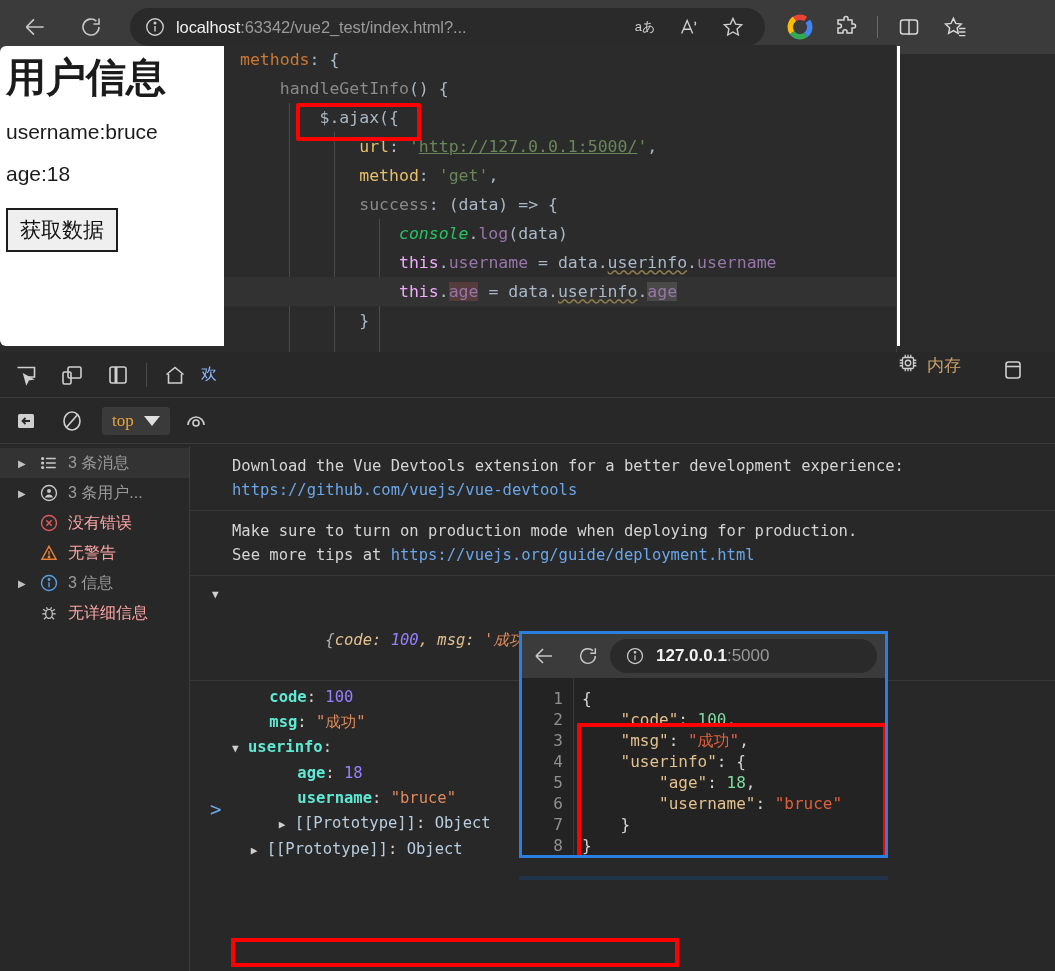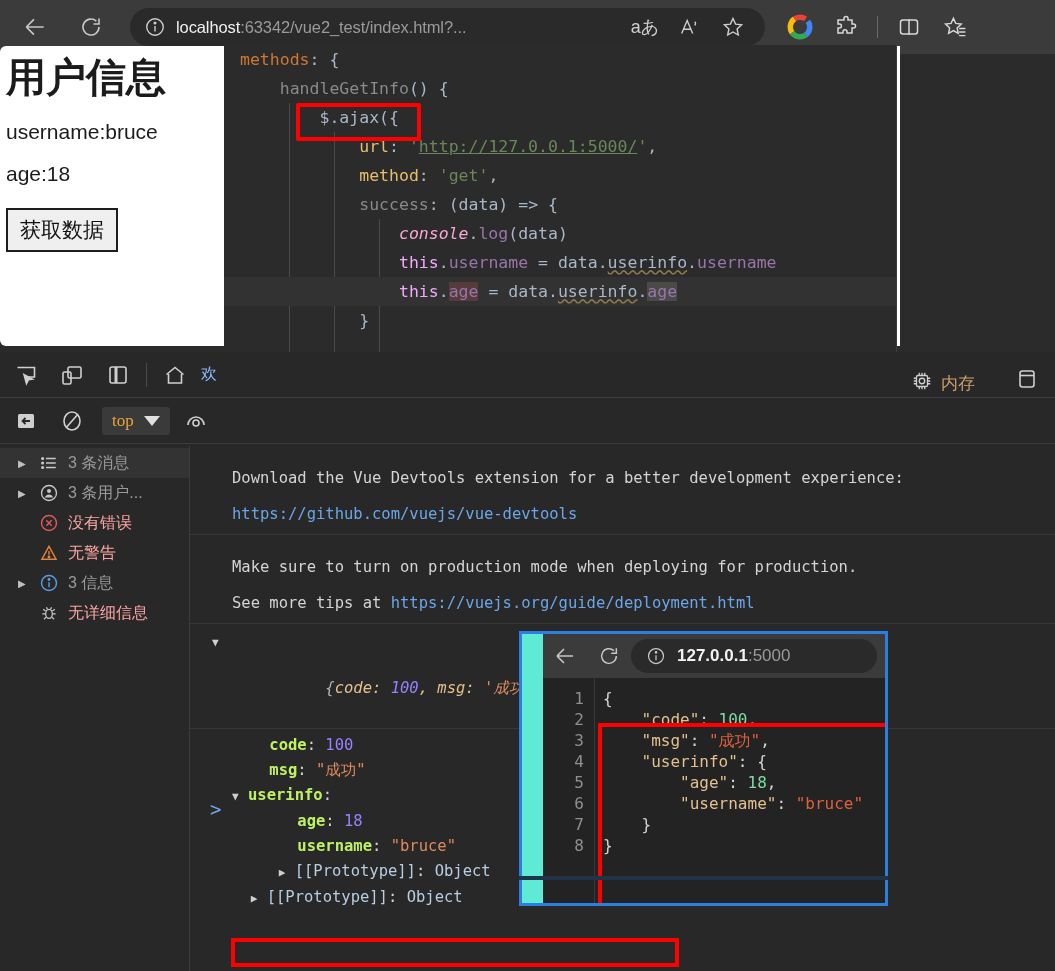--- a/index.html
+++ b/index.html
@@ -27,21 +27,21 @@
     margin-left: 18px; height: 38px; width: 635px;
     background: #2a2a2a; border-radius: 19px;
     display: flex; align-items: center; padding: 0 10px;
   }
   .omni-info { width: 30px; display: flex; align-items: center; justify-content: center; color: #d0d0d0; }
   .omni-url {
     flex: 1; font-size: 16.5px; color: #9a9a9a; white-space: nowrap; overflow: hidden;
     padding-left: 6px; letter-spacing: -0.1px;
   }
   .omni-url b { color: #f0f0f0; font-weight: 400; }
-  .omni-icon { width: 44px; display: flex; align-items: center; justify-content: center; color: #cfcfcf; font-size: 18px; }
+  .omni-icon { width: 44px; display: flex; align-items: center; justify-content: center; color: #cfcfcf; font-size: 13px; }
   .tool-icons { display: flex; align-items: center; margin-left: 14px; gap: 4px; }
   .tool-ic { width: 42px; height: 42px; display:flex; align-items:center; justify-content:center; color:#d8d8d8; }
   .vsep { width: 1px; height: 22px; background: #6a6a6a; margin: 0 6px; }
 
   
   .page-white {
     position: absolute; left: 0; top: 46px; width: 900px; height: 300px;
     background: #ffffff; border-radius: 6px 0 0 6px;
     padding: 6px 0 0 6px; overflow: hidden;
   }
@@ -64,21 +64,21 @@
   .code-line.hl { background: #323232; }
   .guide { position: absolute; top: 0; width: 1px; background: #4a4a4a; }
   .tk-kw { color: #cc7832; }
   .tk-prop { color: #e8bf6a; }
   .tk-fn { color: #8a8a8a; }
   .tk-str { color: #6a8759; }
   .tk-link { color: #6a8759; text-decoration: underline; }
   .tk-this { color: #f0abfc; }
   .tk-field { color: #9876aa; }
   .tk-id { color: #a9b7c6; }
-  .tk-console { color: #f9a8d4; font-style: italic; }
+  .tk-console { color: #22c55e; font-style: italic; }
   .tk-punc { color: #a9b7c6; }
   .sq { text-decoration: underline; text-decoration-style: wavy; text-decoration-color: #8c7a4a; }
   .bg-pink { background: #553b3b; }
   .bg-gray { background: #4a4a48; }
   .redbox-ajax {
     position: absolute; left: 72px; top: 58px; width: 125px; height: 38px;
     border: 4px solid #ff0000; border-radius: 2px; pointer-events: none;
   }
 
   
@@ -100,21 +100,21 @@
   }
   .dt-sep { width: 1px; height: 24px; background: #4a4a4a; margin: 0 8px; }
   .dt-home { display: flex; align-items: center; gap: 6px; color: #cfcfcf; }
   .dt-home-label { font-size: 16px; color: #8ab4f8; }
   .ctx-select {
     display: flex; align-items: center; gap: 10px;
     background: #3a3a3a; border-radius: 3px; padding: 4px 10px; margin-left: 10px;
     color: #e8a33d; font-size: 17px; font-family: "Liberation Serif", serif;
   }
   .caret-dn { width:0;height:0;border-left:8px solid transparent;border-right:8px solid transparent;border-top:10px solid #e0e0e0; }
-  .dt-right { position: absolute; right: 0; top: 0; height: 100%; display: flex; align-items: flex-end; padding-right: 8px; }
+  .dt-right { position: absolute; right: 0; top: 0; height: 100%; display: flex; align-items: flex-start; padding-right: 22px; }
   .mem-item { display: flex; align-items: center; gap: 8px; color: #c9a06a; font-size: 17px; margin-right: 26px; }
 
   
   .console-body {
     position: absolute; left: 0; top: 94px; width: 1055px; height: 525px;
     display: flex;
   }
   .console-sidebar {
     width: 190px; height: 100%; background: #282828;
     border-right: 1px solid #3c3c3c; padding-top: 2px;
@@ -129,21 +129,21 @@
   .cs-icon { width: 22px; display: flex; align-items: center; justify-content: center; }
   .cs-label.dim { color: #9a9a9a; }
   .cs-label.bright { color: #fca5a5; }
 
   .console-main {
     flex: 1; height: 100%; background: #282828; position: relative;
     font-family: "DejaVu Sans Mono", monospace; font-size: 15.5px; color: #d4d4d4;
     overflow: hidden;
   }
   .msg-group { border-bottom: 1px solid #383838; padding: 8px 0 8px 42px; }
-  .msg-line { line-height: 24px; white-space: pre; margin-top: 12px; }
+  .msg-line { line-height: 24px; white-space: pre; }
   .msg-link { color: #6ba6e8; }
   .obj-row {
     position: relative; padding: 4px 0 4px 42px; line-height: 24px;
     border-bottom: 1px solid #383838; white-space: pre;
   }
   .obj-row .tw { position: absolute; left: 22px; top: 7px; color: #cfcfcf; font-size: 11px; }
   .oi { font-style: italic; }
   .o-brace { color: #b0b0b0; }
   .o-key { color: #e3c08d; }
   .o-num { color: #9980ff; }
@@ -151,31 +151,31 @@
   .info-badge {
     display: inline-block; width: 17px; height: 17px; background: #1a6fb5; color: #fff;
     font-size: 11px; text-align: center; line-height: 17px; border-radius: 2px;
     font-family: "Liberation Serif", serif; vertical-align: 2px;
   }
   .redbox-obj {
     position: absolute; left: 231px; top: 586px; width: 448px; height: 29px;
     border: 4px solid #ff0000; pointer-events: none;
   }
   .tree-row { line-height: 25px; white-space: pre; }
-  .t-key { color: #bef264; font-weight: bold; }
+  .t-key { color: #5eead4; font-weight: bold; }
   .t-num { color: #9980ff; }
   .t-str { color: #e08a5b; }
   .t-proto { color: #b8cde0; }
   .t-tw { color: #cfcfcf; font-size: 11px; }
   .prompt-caret { color: #6ba6e8; font-size: 19px; }
 
   
   .mini {
-    position: absolute; left: 519px; top: 631px; width: 369px; height: 275px;
-    border: 3px solid #2b7fe0; background: #5eead4; overflow: hidden; padding-left: 21px;
+    position: absolute; left: 519px; top: 631px; width: 369px; height: 227px;
+    border: 3px solid #2b7fe0; background: #737373; overflow: hidden;
   }
   .mini-bar { height: 44px; background: #3b3b3b; display: flex; align-items: center; }
   .mini-ic { width: 44px; display: flex; align-items: center; justify-content: center; color: #c8c8c8; }
   .mini-omni {
     flex: 1; height: 34px; background: #2a2a2a; border-radius: 17px; margin-right: 8px;
     display: flex; align-items: center; padding-left: 8px;
   }
   .mini-url { font-size: 17px; color: #9a9a9a; padding-left: 4px; font-family: "Liberation Sans", sans-serif; }
   .mini-url b { color: #f2f2f2; font-weight: bold; }
   .mini-content { position: relative; height: 228px; background: #232323; display: flex; }

